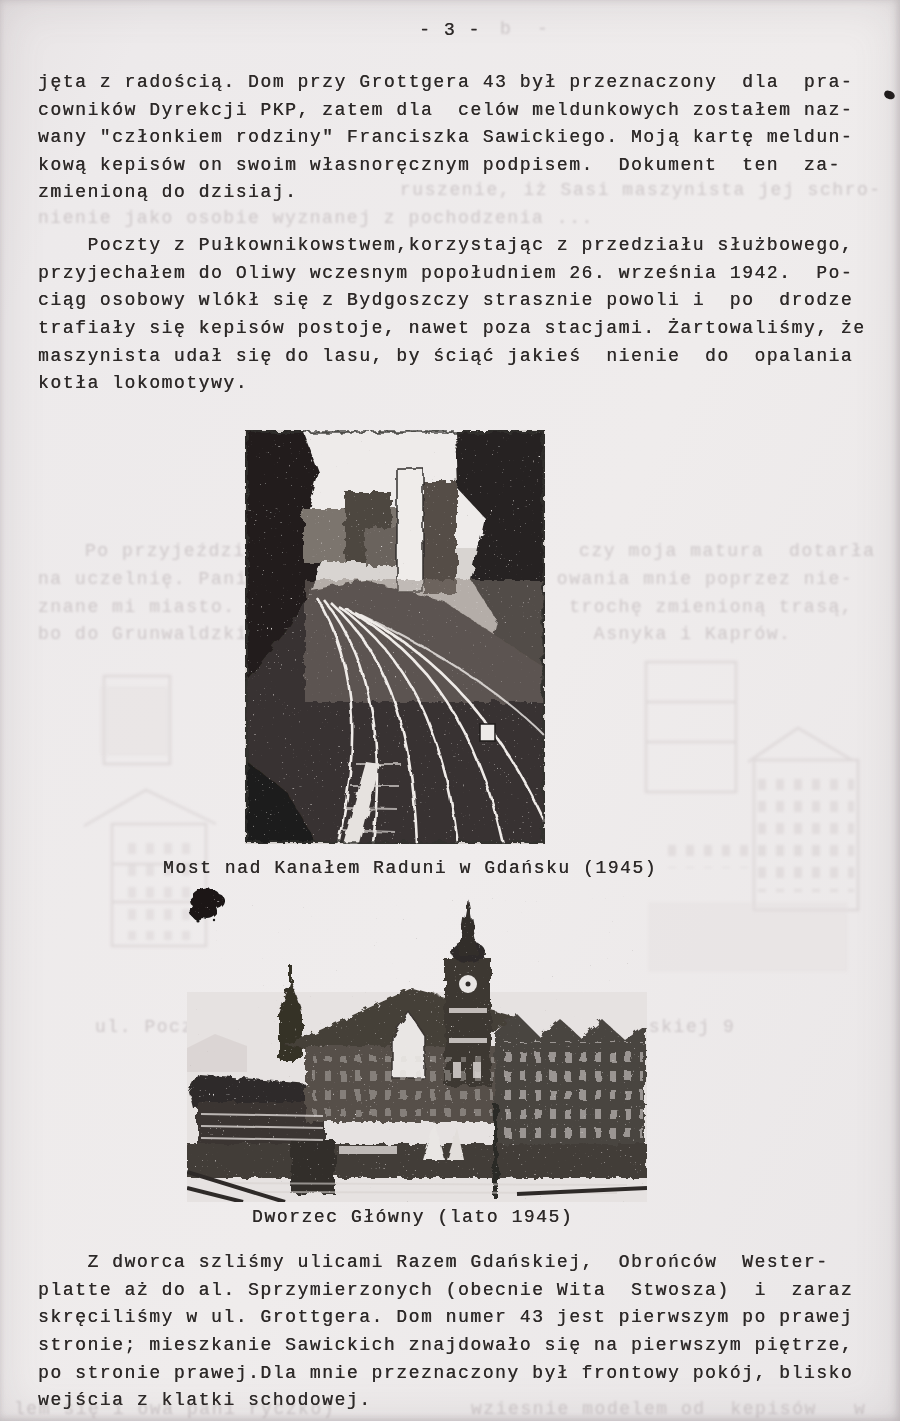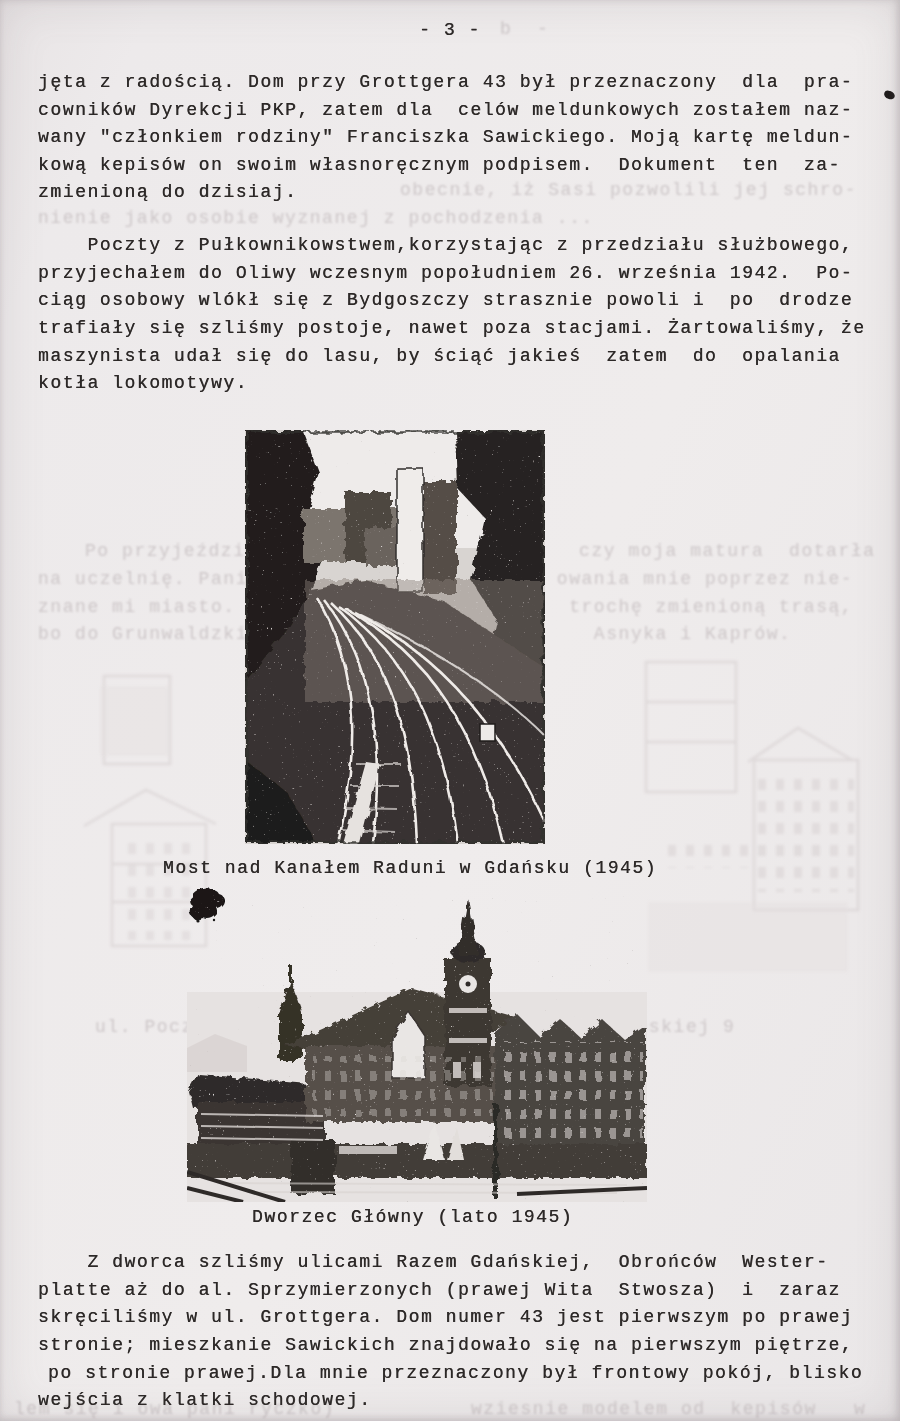--- a/index.html
+++ b/index.html
@@ -57,21 +57,21 @@
     <pattern id="winpat" width="15" height="19" patternUnits="userSpaceOnUse">
       <rect x="3" y="4" width="6" height="10" fill="#ddd8d5"></rect>
     </pattern>
     <pattern id="ghostwin" width="18" height="22" patternUnits="userSpaceOnUse">
       <rect x="4" y="5" width="8" height="11" fill="#d6d0d1"></rect>
     </pattern>
   </defs>
 </svg>
 
 <div class="ghost" style="left:500px;top:18px">b  -</div>
-<div class="ghost" style="left:400px;top:179px">obecnie, iż Sasi pozwolili jej schro-</div>
+<div class="ghost" style="left:400px;top:179px">ruszenie, iż Sasi maszynista jej schro-</div>
 <div class="ghost" style="left:38px;top:207px">nienie jako osobie wyznanej z pochodzenia ...</div>
 <div class="ghost" style="left:85px;top:540px">Po przyjeździe                          czy moja matura  dotarła</div>
 <div class="ghost" style="left:38px;top:568px">na uczelnię. Pani                         owania mnie poprzez nie-</div>
 <div class="ghost" style="left:38px;top:596px">znane mi miasto.                           trochę zmienioną trasą,</div>
 <div class="ghost" style="left:38px;top:623px">bo do Grunwaldzkiej                          Asnyka i Kaprów.</div>
 <div class="ghost" style="left:95px;top:1016px">ul. Poczty Gd</div>
 <div class="ghost" style="left:513px;top:1016px">Poczty Gdańskiej 9</div>
 <div class="ghost" style="left:14px;top:1398px">lem się i owa pani ryczko)           wziesnie modelem od  kepisów   w</div>
 
 <div class="ghost-art" style="left:70px;top:640px">
@@ -109,22 +109,22 @@
   <div class="tline" style="left:38px;top:99px">cowników Dyrekcji PKP, zatem dla  celów meldunkowych zostałem naz-</div>
   <div class="tline" style="left:38px;top:126px">wany "członkiem rodziny" Franciszka Sawickiego. Moją kartę meldun-</div>
   <div class="tline" style="left:38px;top:154px">kową kepisów on swoim własnoręcznym podpisem.  Dokument  ten  za-</div>
   <div class="tline" style="left:38px;top:181px">zmienioną do dzisiaj.</div>
 </div>
 
 <div>
   <div class="tline" style="left:38px;top:234px">    Poczty z Pułkownikowstwem,korzystając z przedziału służbowego,</div>
   <div class="tline" style="left:38px;top:262px">przyjechałem do Oliwy wczesnym popołudniem 26. września 1942.  Po-</div>
   <div class="tline" style="left:38px;top:289px">ciąg osobowy wlókł się z Bydgoszczy strasznie powoli i  po  drodze</div>
-  <div class="tline" style="left:38px;top:317px">trafiały się szliśmy postoje, nawet poza stacjami. Żartowaliśmy, że</div>
-  <div class="tline" style="left:38px;top:345px">maszynista udał się do lasu, by ściąć jakieś  zatem  do  opalania</div>
+  <div class="tline" style="left:38px;top:317px">trafiały się kepisów postoje, nawet poza stacjami. Żartowaliśmy, że</div>
+  <div class="tline" style="left:38px;top:345px">maszynista udał się do lasu, by ściąć jakieś  nienie  do  opalania</div>
   <div class="tline" style="left:38px;top:372px">kotła lokomotywy.</div>
 </div>
 
 <figure class="photo" style="left:245px;top:430px">
   <svg width="300" height="414" viewBox="0 0 300 414">
     <rect width="300" height="414" fill="#d8d4d1"></rect>
     <rect x="50" y="0" width="192" height="118" fill="#eeebea"></rect>
     <path d="M228,0 L264,0 L258,38 L230,44 Z" fill="#eeebea"></path>
     <g filter="url(#erode)">
       <path d="M0,0 L58,0 L74,42 L60,92 L76,132 L58,182 L68,232 L42,300 L54,362 L30,414 L0,414 Z" fill="#221f1d"></path>
@@ -218,24 +218,24 @@
         <path d="M330,298 L460,292"></path>
     </g>
     <rect width="460" height="306" filter="url(#whitedots)" opacity=".35"></rect>
     <rect width="460" height="306" filter="url(#darkdots)" opacity=".5"></rect>
   </svg>
 </figure>
 <div class="tline caption" style="left:252px;top:1206px">Dworzec Główny (lato 1945)</div>
 
 <div>
   <div class="tline" style="left:38px;top:1251px">    Z dworca szliśmy ulicami Razem Gdańskiej,  Obrońców  Wester-</div>
-  <div class="tline" style="left:38px;top:1279px">platte aż do al. Sprzymierzonych (prawej Wita  Stwosza)  i  zaraz</div>
+  <div class="tline" style="left:38px;top:1279px">platte aż do al. Sprzymierzonych (obecnie Wita  Stwosza)  i  zaraz</div>
   <div class="tline" style="left:38px;top:1306px">skręciliśmy w ul. Grottgera. Dom numer 43 jest pierwszym po prawej</div>
   <div class="tline" style="left:38px;top:1334px">stronie; mieszkanie Sawickich znajdowało się na pierwszym piętrze,</div>
-  <div class="tline" style="left:48px;top:1362px">po stronie prawej.Dla mnie przeznaczony był frontowy pokój, blisko</div>
+  <div class="tline" style="left:38px;top:1362px">po stronie prawej.Dla mnie przeznaczony był frontowy pokój, blisko</div>
   <div class="tline" style="left:38px;top:1389px">wejścia z klatki schodowej.</div>
 </div>
 
 <div class="speck" style="left:884px;top:91px;width:11px;height:8px;transform:rotate(18deg)"></div>
 
 <svg class="grain" width="900" height="1421">
   <rect width="900" height="1421" filter="url(#papergrain)" opacity=".5"></rect>
 </svg>
 <div class="vignette"></div>
 

